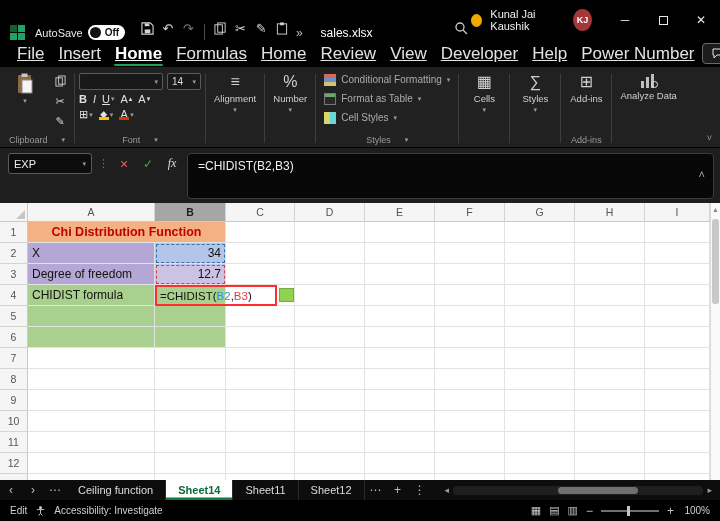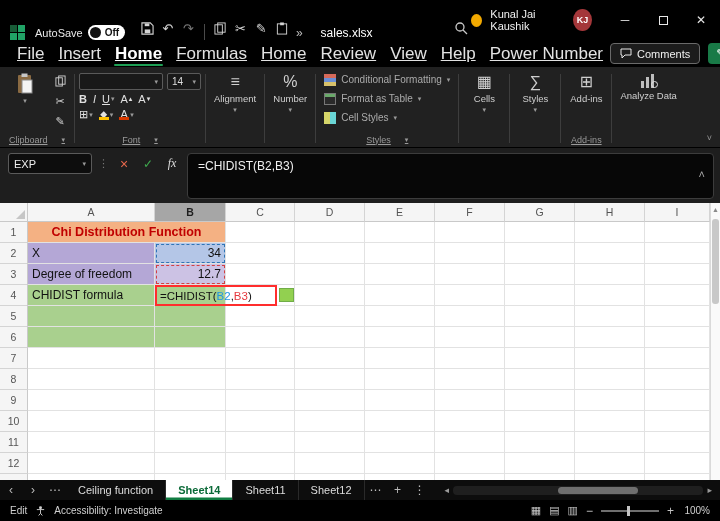--- a/index.html
+++ b/index.html
@@ -36,21 +36,21 @@
   .mitem.active { color:#fff; font-weight:bold; }
   .mitem.active::after { content:""; position:absolute; left:6px; right:6px; bottom:1px; height:2.5px; background:#1EA055; border-radius:2px; }
   .mb-right { margin-left:auto; display:flex; align-items:center; gap:8px; }
   .comments-btn { background:#1c1c1c; border:1px solid #6a6a6a; border-radius:4px; color:#f0f0f0; font-size:11px; height:21px; display:flex; align-items:center; gap:5px; padding:0 9px; cursor:pointer; }
   .share-btn { background:#197A47; border:none; border-radius:4px; color:#fff; height:21px; display:flex; align-items:center; gap:3px; padding:0 8px; font-size:11px; cursor:pointer; }
 
   
   .ribbon { height:81px; background:#212121; display:flex; flex:none; border-bottom:1px solid #000; padding-top:3px; }
   .rgroup { display:flex; flex-direction:column; padding:0 4px; }
   .rg-body { flex:1; display:flex; gap:4px; align-items:flex-start; }
-  .rg-label { height:15px; display:flex; align-items:center; justify-content:center; gap:14px; color:#9a9a9a; font-size:9px;text-decoration:underline; }
+  .rg-label { height:15px; display:flex; align-items:center; justify-content:center; gap:14px; color:#9a9a9a; font-size:9px; }
   .vsep { width:1px; background:#3d3d3d; margin:4px 0; }
   .bigbtn { display:flex; flex-direction:column; align-items:center; justify-content:flex-start; gap:2px; color:#d0d0d0; font-size:9.5px; padding:3px 4px; cursor:pointer; min-width:42px; text-align:center; }
   .bigbtn .bicon { font-size:16px; line-height:18px; color:#cfcfcf; }
   .caret { font-size:7px; color:#9a9a9a; }
   .mini-col { display:flex; flex-direction:column; gap:2px; padding-top:2px; }
   .mini { width:20px; height:18px; display:flex; align-items:center; justify-content:center; color:#cfcfcf; font-size:11px; cursor:pointer; }
   .font-grid { display:flex; flex-direction:column; gap:3px; padding-top:3px; }
   .combo-row { display:flex; gap:4px; }
   .combo { background:#191919; border:1px solid #5a5a5a; border-radius:2px; height:17px; display:flex; align-items:center; justify-content:space-between; padding:0 4px; color:#ddd; font-size:10px; cursor:pointer; }
   .combo.name { width:84px; }
@@ -196,20 +196,21 @@
   </header>
 
   <nav class="menubar">
     <span class="mitem">File</span>
     <span class="mitem">Insert</span>
     <span class="mitem active">Home</span>
     <span class="mitem">Formulas</span>
     <span class="mitem">Home</span>
     <span class="mitem">Review</span>
     <span class="mitem">View</span>
+    <span class="mitem">Developer</span>
     <span class="mitem">Help</span>
     <span class="mitem">Power Number</span>
     <div class="mb-right">
       <button class="comments-btn">
         <svg width="12" height="11" viewBox="0 0 12 11">
             <path d="M1 1h10v6H5L2 10V7H1z" fill="none" stroke="#e8e8e8"></path>
           </svg>
         <span>Comments</span>
       </button>
       <button class="share-btn">✎ <span class="caret" style="color:#d9f2e4">▾</span></button>

